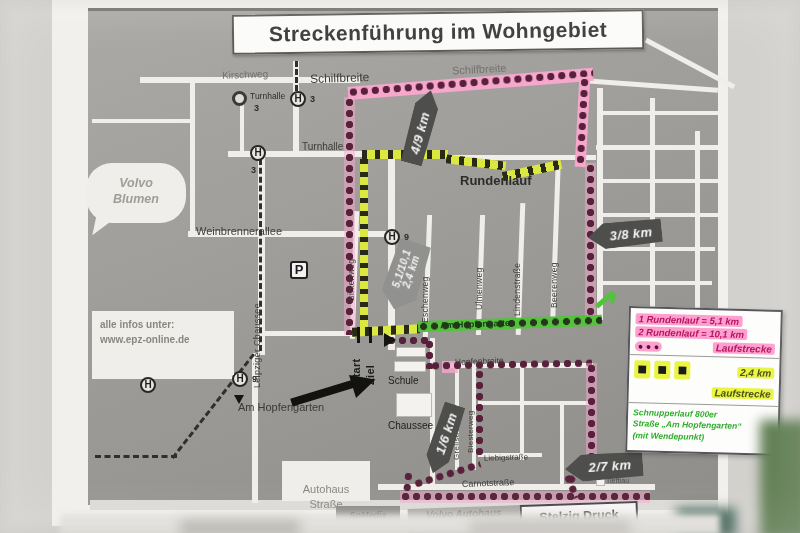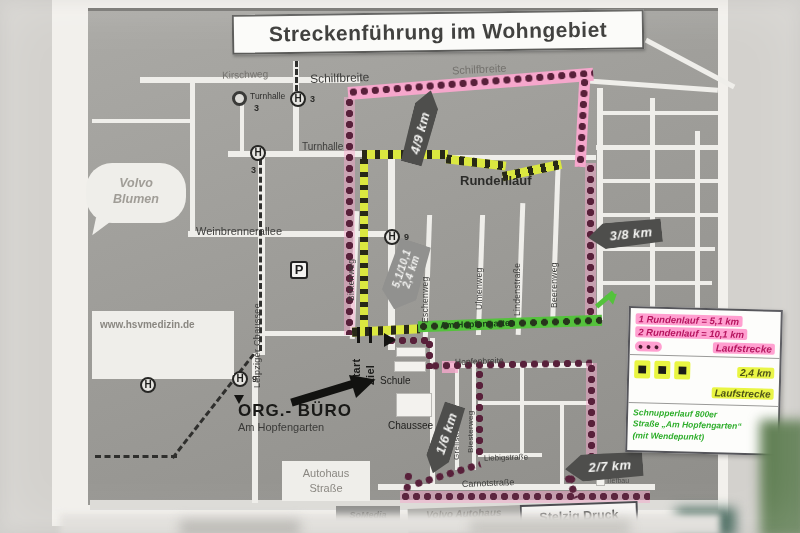--- a/index.html
+++ b/index.html
@@ -172,42 +172,42 @@
     <div class="banner tip-left" style="left:500px;top:210px;width:74px;height:26px;transform:rotate(-6deg);">3/8 km</div>
     <div class="banner tip-left" style="left:320px;top:416px;width:72px;height:24px;transform:rotate(-72deg);">1/6 km</div>
     <div class="banner tip-left" style="left:477px;top:442px;width:78px;height:27px;transform:rotate(-4deg);">2/7 km</div>
     <div class="banner tip-left" style="left:282px;top:247px;width:70px;height:36px;transform:rotate(-72deg);background:#91918f;flex-direction:column;line-height:1.05;font-size:10px;">
       <span>5,1/10,1</span>
       <span>2,4 km</span>
     </div>
 
     <div class="vtext" style="left:262px;top:332px;height:42px;font-size:11px;font-weight:700;color:#1b1b19;">Start</div>
     <div class="vtext" style="left:276px;top:334px;height:40px;font-size:11px;font-weight:700;color:#1b1b19;">Ziel</div>
-    <div class="lbl" style="left:292px;top:364px;color:#22222o;color:#222220;">Schule</div>
+    <div class="lbl" style="left:300px;top:364px;color:#22222o;color:#222220;">Schule</div>
     <div class="lbl" style="left:300px;top:409px;color:#222220;">Chaussee</div>
     <div class="lbl" style="left:518px;top:466px;font-size:7px;color:#4c4c4a;">Tiefbau</div>
 
     <div style="position:absolute;left:150px;top:390px;color:#191917;">
-      <div style="font-size:17px;font-weight:700;letter-spacing:1px;">ORG.- BÜRO</div>
       <div style="font-size:11px;color:#3a3a38;">Am Hopfengarten</div>
     </div>
     <div style="position:absolute;left:202px;top:378px;width:66px;height:8px;background:#121210;transform:rotate(-17deg);"></div>
     <div style="position:absolute;left:264px;top:360px;width:0;height:0;border-left:24px solid #121210;border-top:12px solid transparent;border-bottom:12px solid transparent;transform:rotate(-17deg);"></div>
 
     <div class="box" style="left:4px;top:300px;width:142px;height:64px;padding:7px 8px;font-size:10px;font-weight:700;line-height:1.45;">
-      <div>www.hsvmedizin.de</div>
+      <div>alle infos unter:</div>
+      <div>www.epz-online.de</div>
     </div>
 
     <div class="box" style="left:-2px;top:152px;width:100px;height:60px;border-radius:26px;text-align:center;font-size:12.5px;font-weight:700;font-style:italic;padding-top:12px;line-height:1.3;color:#a09d97;">
       <div>Volvo</div>
       <div>Blumen</div>
       <div style="position:absolute;left:8px;bottom:-14px;width:0;height:0;border-top:18px solid #efeeea;border-right:16px solid transparent;transform:rotate(12deg);"></div>
     </div>
 
-    <div class="box" style="left:194px;top:450px;width:88px;height:40px;text-align:center;font-size:11px;padding-top:5px;line-height:1.35;color:#8a8781;">
+    <div class="box" style="left:194px;top:450px;width:88px;height:40px;text-align:center;font-size:11px;padding-top:21px;line-height:1.35;color:#8a8781;">
       <div>Autohaus</div>
       <div>Straße</div>
     </div>
 
     <div class="box" style="left:248px;top:495px;width:64px;height:18px;background:#8e8e8c;color:#60605d;font-weight:700;font-style:italic;font-size:9px;text-align:center;line-height:18px;">SoMedia</div>
     <div class="box" style="left:320px;top:496px;width:112px;height:26px;background:#aaa9a5;color:#7b7974;font-weight:700;font-style:italic;font-size:10px;text-align:center;line-height:14px;transform:rotate(-2deg);">
       <div>Volvo Autohaus</div>
       <div class="blur1" style="margin:1px auto 0;width:80px;height:5px;background:rgba(92,92,88,.55);"></div>
     </div>
     <div style="position:absolute;left:432px;top:492px;width:118px;height:26px;background:#f6f5f3;border:2px solid #46464a;color:#3a3a38;font-weight:700;font-size:12.5px;text-align:center;line-height:22px;transform:rotate(-2deg);">Stelzig Druck</div>

